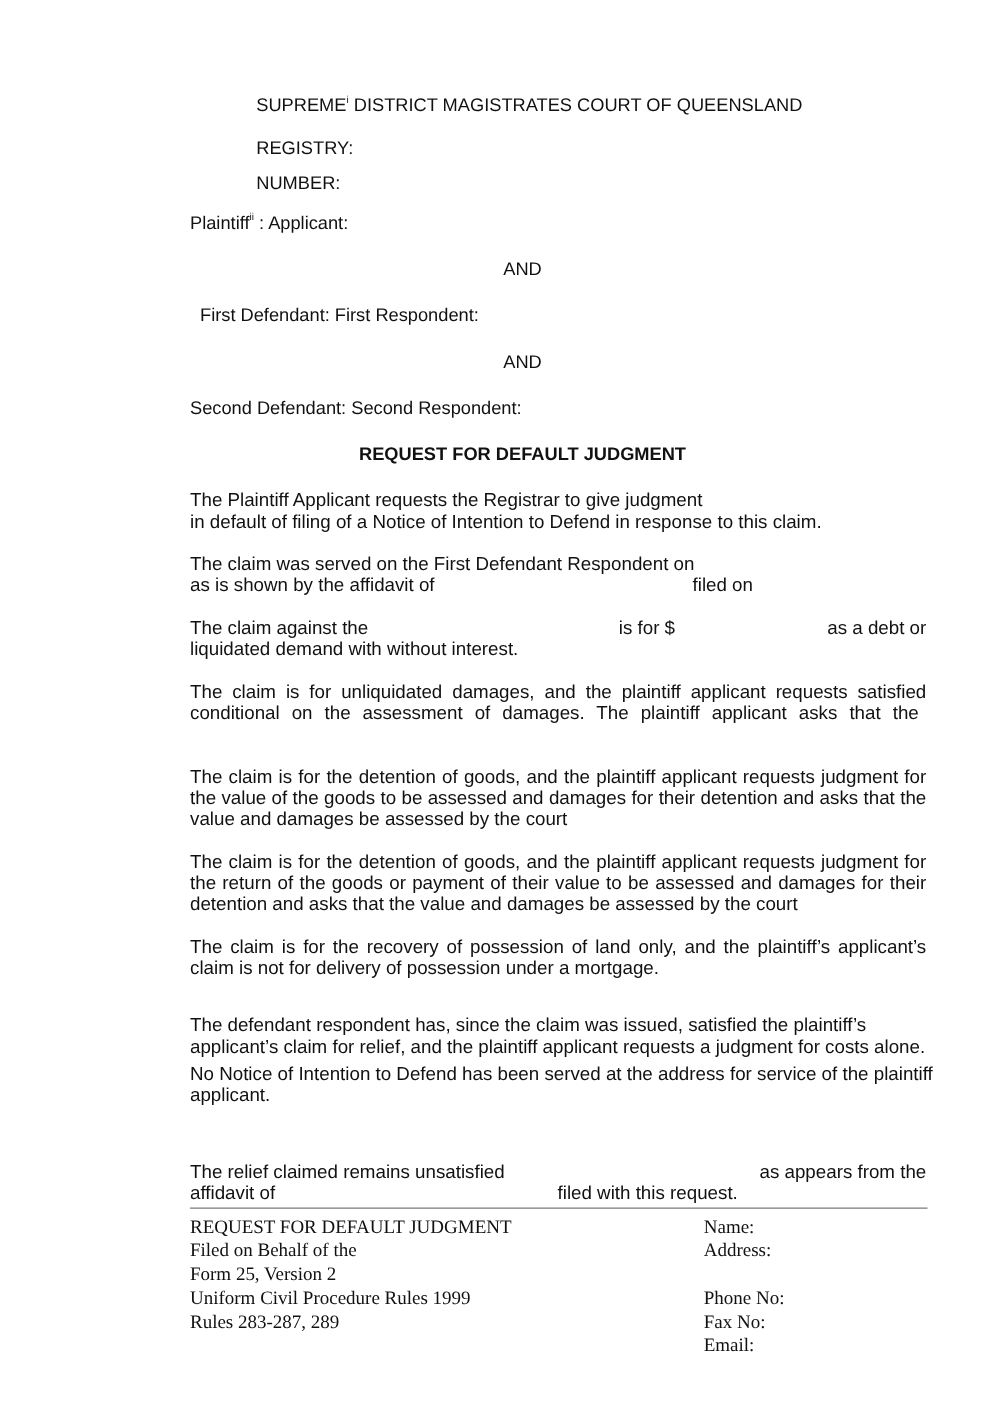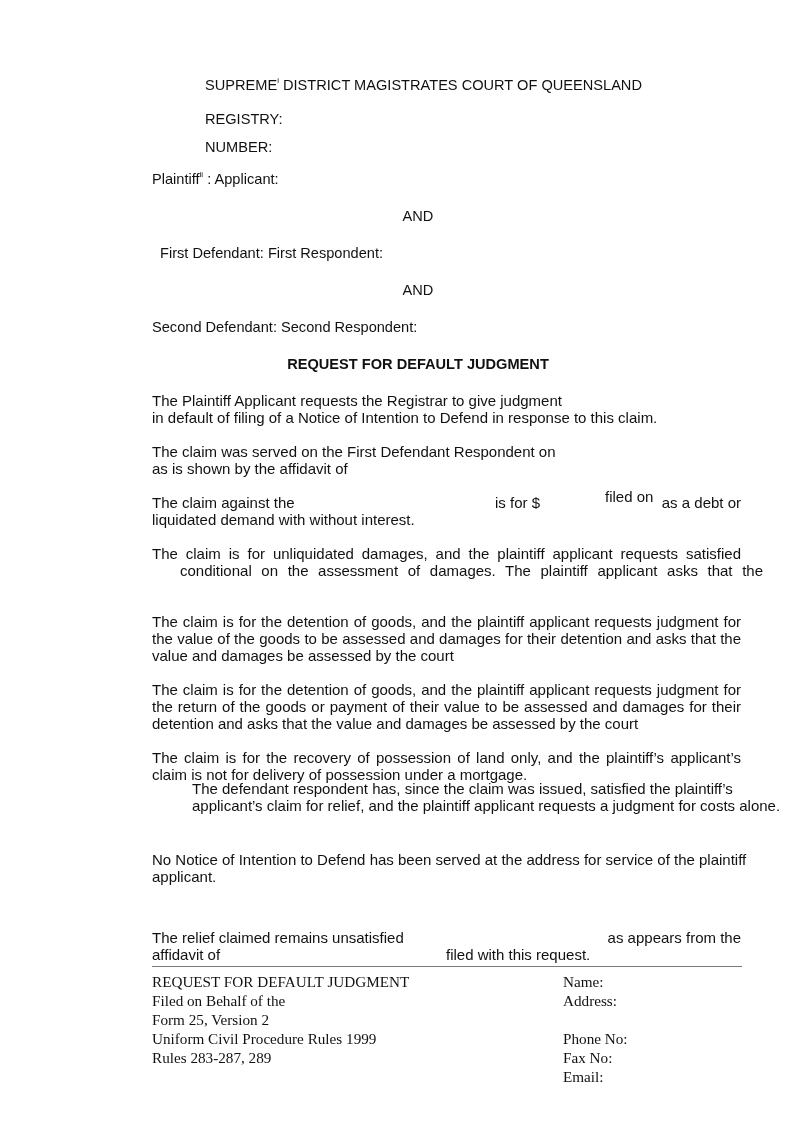--- a/index.html
+++ b/index.html
@@ -41,56 +41,56 @@
 
 <div class="para" style="top:392px;">
   <span class="line">The Plaintiff Applicant requests the Registrar to give judgment</span>
   <span class="line">in default of filing of a Notice of Intention to Defend in response to this claim.</span>
 </div>
 
 <div class="para" style="top:443px;">
   <span class="line">The claim was served on the First Defendant Respondent on</span>
   <span class="line">
     <span class="seg" style="left:0;">as is shown by the affidavit of</span>
-    <span class="seg" style="left:453px;margin-top:28px;">filed on</span>
+    <span class="seg" style="left:402px;">filed on</span>
   </span>
 </div>
 
 <div class="para" style="top:494px;">
   <span class="line">
     <span class="seg" style="left:0;">The claim against the</span>
     <span class="seg" style="left:343px;">is for $</span>
     <span class="seg" style="right:0;">as a debt or</span>
   </span>
   <span class="line">liquidated demand with without interest.</span>
 </div>
 
 <div class="para" style="top:545px;">
   <span class="line justify">The claim is for unliquidated damages, and the plaintiff applicant requests satisfied</span>
-  <span class="line justify" style="width:583px;margin-left:28px;">conditional on the assessment of damages.  The plaintiff applicant asks that the</span>
+  <span class="line justify" style="width:583px;">conditional on the assessment of damages.  The plaintiff applicant asks that the</span>
 </div>
 
 <div class="para" style="top:613px;">
   <span class="line justify">The claim is for the detention of goods, and the plaintiff applicant requests judgment for</span>
   <span class="line justify">the value of the goods to be assessed and damages for their detention and asks that the</span>
   <span class="line">value and damages be assessed by the court</span>
 </div>
 
 <div class="para" style="top:681px;">
   <span class="line justify">The claim is for the detention of goods, and the plaintiff applicant requests judgment for</span>
   <span class="line justify">the return of the goods or payment of their value to be assessed and damages for their</span>
   <span class="line">detention and asks that the value and damages be assessed by the court</span>
 </div>
 
 <div class="para" style="top:749px;">
   <span class="line justify">The claim is for the recovery of possession of land only, and the plaintiff’s applicant’s</span>
   <span class="line">claim is not for delivery of possession under a mortgage.</span>
 </div>
 
-<div class="para" style="top:780px;margin-left:40px;">
+<div class="para" style="top:812px;">
   <span class="line">The defendant respondent has, since the claim was issued, satisfied the plaintiff’s</span>
   <span class="line">applicant’s claim for relief, and the plaintiff applicant requests a judgment for costs alone.</span>
 </div>
 
 <div class="para" style="top:851px;">
   <span class="line">No Notice of Intention to Defend has been served at the address for service of the plaintiff</span>
   <span class="line">applicant.</span>
 </div>
 
 <div class="para" style="top:901px;margin-top:28px;">

